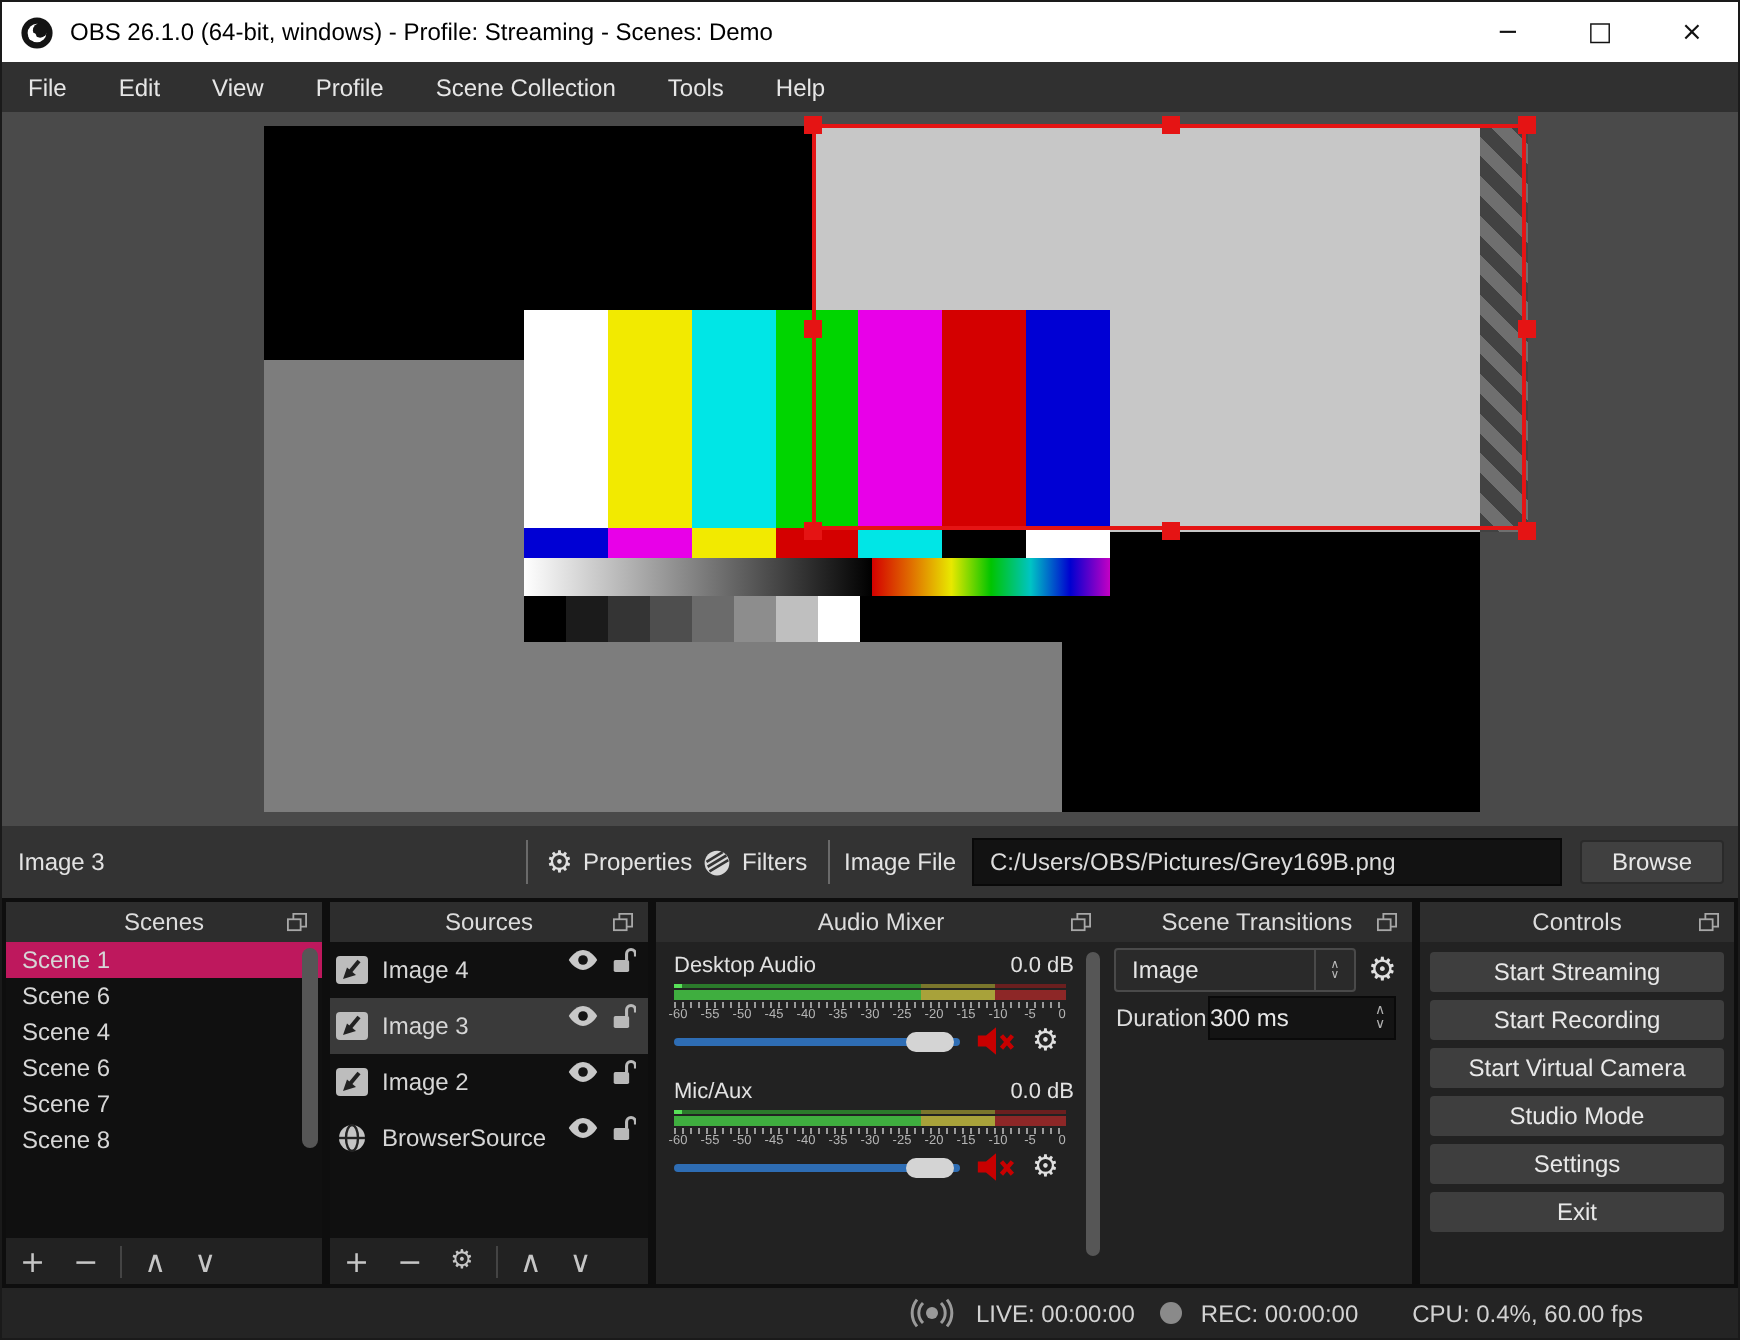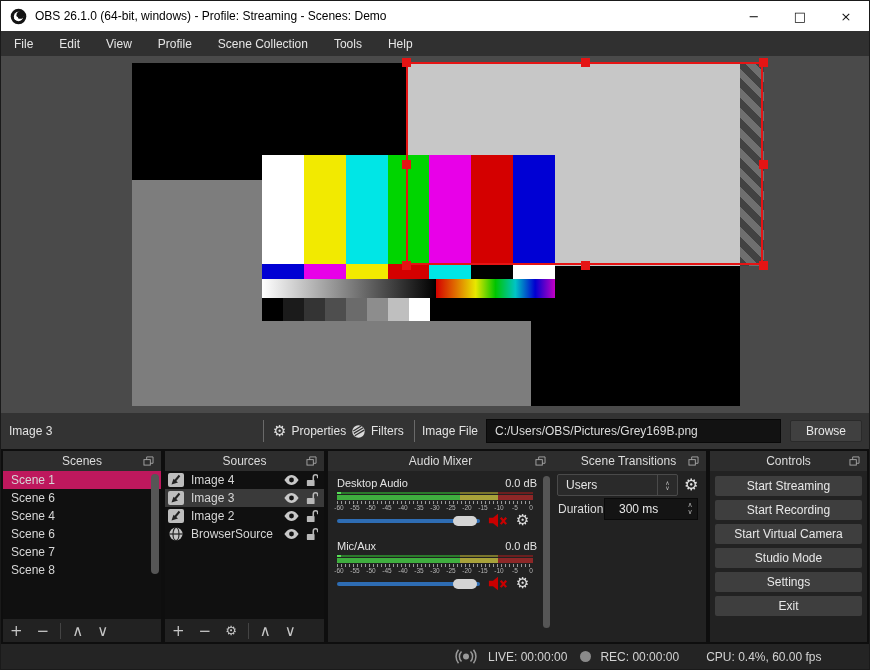--- a/index.html
+++ b/index.html
@@ -66,21 +66,21 @@
 
   
   .dock { position:absolute; top:448px; left:0; right:0; height:197px; background:#0e0e0e; }
   .panel { position:absolute; top:2px; height:191px; background:#222222; }
   .phead { position:relative; height:20px; background:#2d2d2d; display:flex; align-items:center;
            justify-content:center; font-size:12px; color:#dcdcdc; }
   .popout { position:absolute; right:7px; top:5px; }
   .listarea { position:absolute; left:0; top:20px; right:0; height:148px; background:#101010; }
   .lrow { height:18px; display:flex; align-items:center; padding-left:8px; font-size:12px; color:#d6d6d6; }
   .lrow.sel { background:#be185d; }
-  .srow { height:18px; display:flex; align-items:center; font-size:12px; color:#d6d6d6; position:relative; }
+  .srow { height:28px; display:flex; align-items:center; font-size:12px; color:#d6d6d6; position:relative; }
   .srow.sel { background:#3a3a3a; }
   .srow .sicon { margin:0 7px 0 3px; width:16px; height:14px; }
   .srow .reye { position:absolute; right:24px; top:3px; }
   .srow .rlock { position:absolute; right:6px; top:2px; }
   .scrollthumb { position:absolute; background:#565656; border-radius:4px; }
   .ptools { position:absolute; left:0; bottom:0; right:0; height:23px; display:flex; align-items:center;
             color:#c6c6c6; font-size:15px; }
   .ptools span { margin:0 7px; font-family:"DejaVu Sans",sans-serif; }
   .ptools .tsep { width:1px; height:16px; background:#444; margin:0 4px; }
 
@@ -105,21 +105,21 @@
   
   .combo { position:absolute; left:6px; top:23px; width:121px; height:22px; background:#2a2a2a;
            border:1px solid #4a4a4a; border-radius:2px; color:#e4e4e4; font-size:12px;
            display:flex; align-items:center; padding-left:8px; }
   .combo .spin { position:absolute; right:0; top:0; width:20px; height:20px; border-left:1px solid #4a4a4a;
                  display:flex; flex-direction:column; align-items:center; justify-content:center; }
   .combo .spin span { font-size:6px; line-height:5px; color:#bbb; font-family:"DejaVu Sans",sans-serif; }
   .trgear { position:absolute; left:133px; top:24px; font-size:16px; }
   .durlabel { position:absolute; left:7px; top:51px; font-size:12px; color:#dcdcdc; }
   .durinput { position:absolute; left:53px; top:47px; width:94px; height:22px; background:#141414;
-              border:1px solid #0a0a0a; color:#e8e8e8; font-size:12px; padding-left:14px;
+              border:1px solid #0a0a0a; color:#e8e8e8; font-size:12px; 
               font-family:"Liberation Sans",sans-serif; }
   .durspin { position:absolute; left:131px; top:47px; width:16px; height:22px; display:flex;
              flex-direction:column; align-items:center; justify-content:center; }
   .durspin span { font-size:7px; line-height:7px; color:#b0b0b0; font-family:"DejaVu Sans",sans-serif; }
 
   
   .cbtn { position:absolute; left:5px; width:147px; height:20px; background:#3e3e3e; border-radius:2px;
           color:#e8e8e8; font-size:12px; display:flex; align-items:center; justify-content:center; }
 
   
@@ -413,21 +413,21 @@
 
     <div class="panel" style="left:550px; width:155px">
       <div class="phead">
         <span>Scene Transitions</span>
         <svg class="popout" width="11" height="10" viewBox="0 0 12 11">
           <rect x="1" y="4" width="7" height="6" fill="none" stroke="#a8a8a8"></rect>
           <path d="M4 4 V1 H11 V8 H8" fill="none" stroke="#a8a8a8"></path>
         </svg>
       </div>
       <div class="combo">
-        <span>Users</span>
+        <span>Image</span>
         <div class="spin">
           <span>∧</span>
           <span>∨</span>
         </div>
       </div>
       <span class="trgear gearglyph">⚙</span>
       <span class="durlabel">Duration</span>
       <input class="durinput" type="text" value="300 ms" style="">
       <div class="durspin">
         <span>∧</span>

